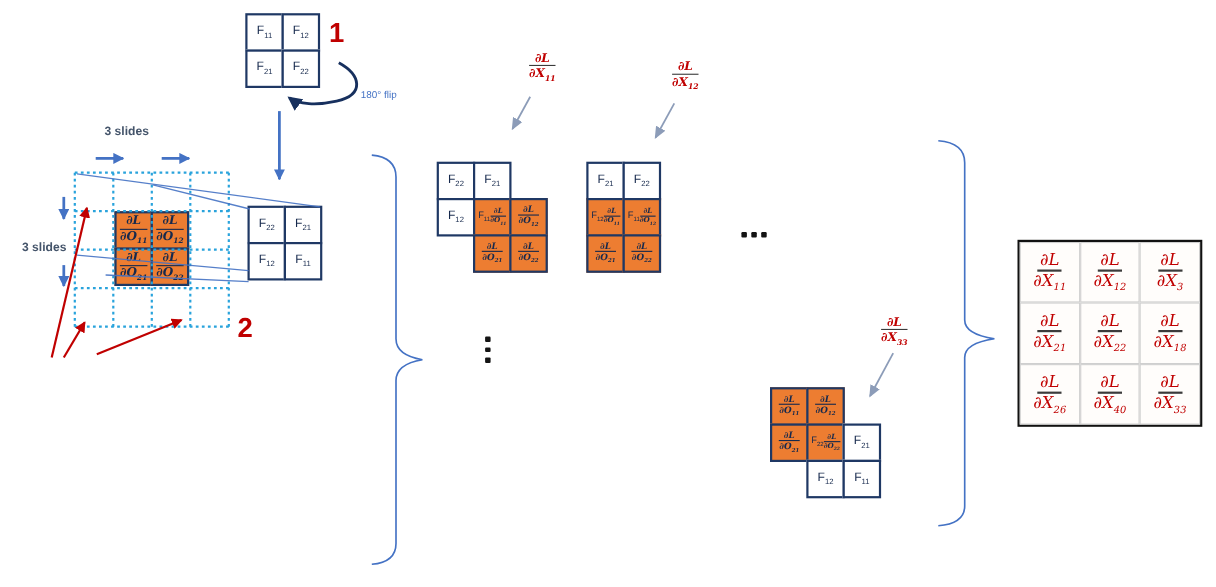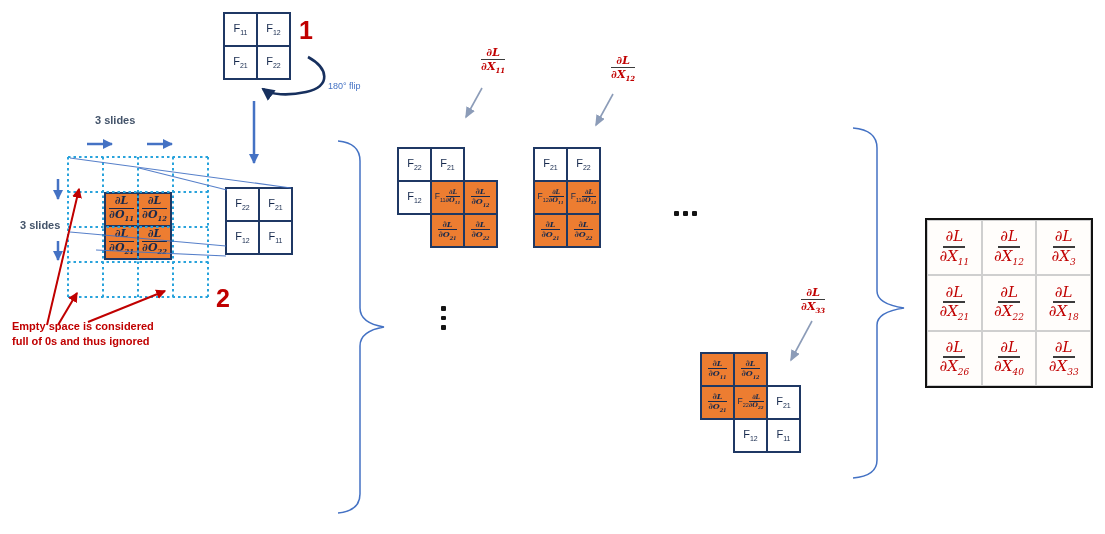--- a/index.html
+++ b/index.html
@@ -117,24 +117,20 @@
       <span class="fl"><span>F</span><sub>21</sub></span>
     </div>
   <div class="cell" style="left:225px;top:220px">
       <span class="fl"><span>F</span><sub>12</sub></span>
     </div>
   <div class="cell" style="left:258px;top:220px">
       <span class="fl"><span>F</span><sub>11</sub></span>
     </div>
 
   <div class="txt stepnum" style="left:216px;top:284px">2</div>
-  <div class="txt rednote" style="left:12px;top:319px">
-    <div>Empty space is considered</div>
-    <div>full of 0s and thus ignored</div>
-  </div>
 
   <div class="rlabel" style="left:481px;top:46px">
       <span class="num">∂L</span>
       <span class="den"><span>∂X</span><sub>11</sub></span>
     </div>
   <div class="cell" style="left:397px;top:147px">
       <span class="fl"><span>F</span><sub>22</sub></span>
     </div>
   <div class="cell" style="left:430px;top:147px">
       <span class="fl"><span>F</span><sub>21</sub></span>

